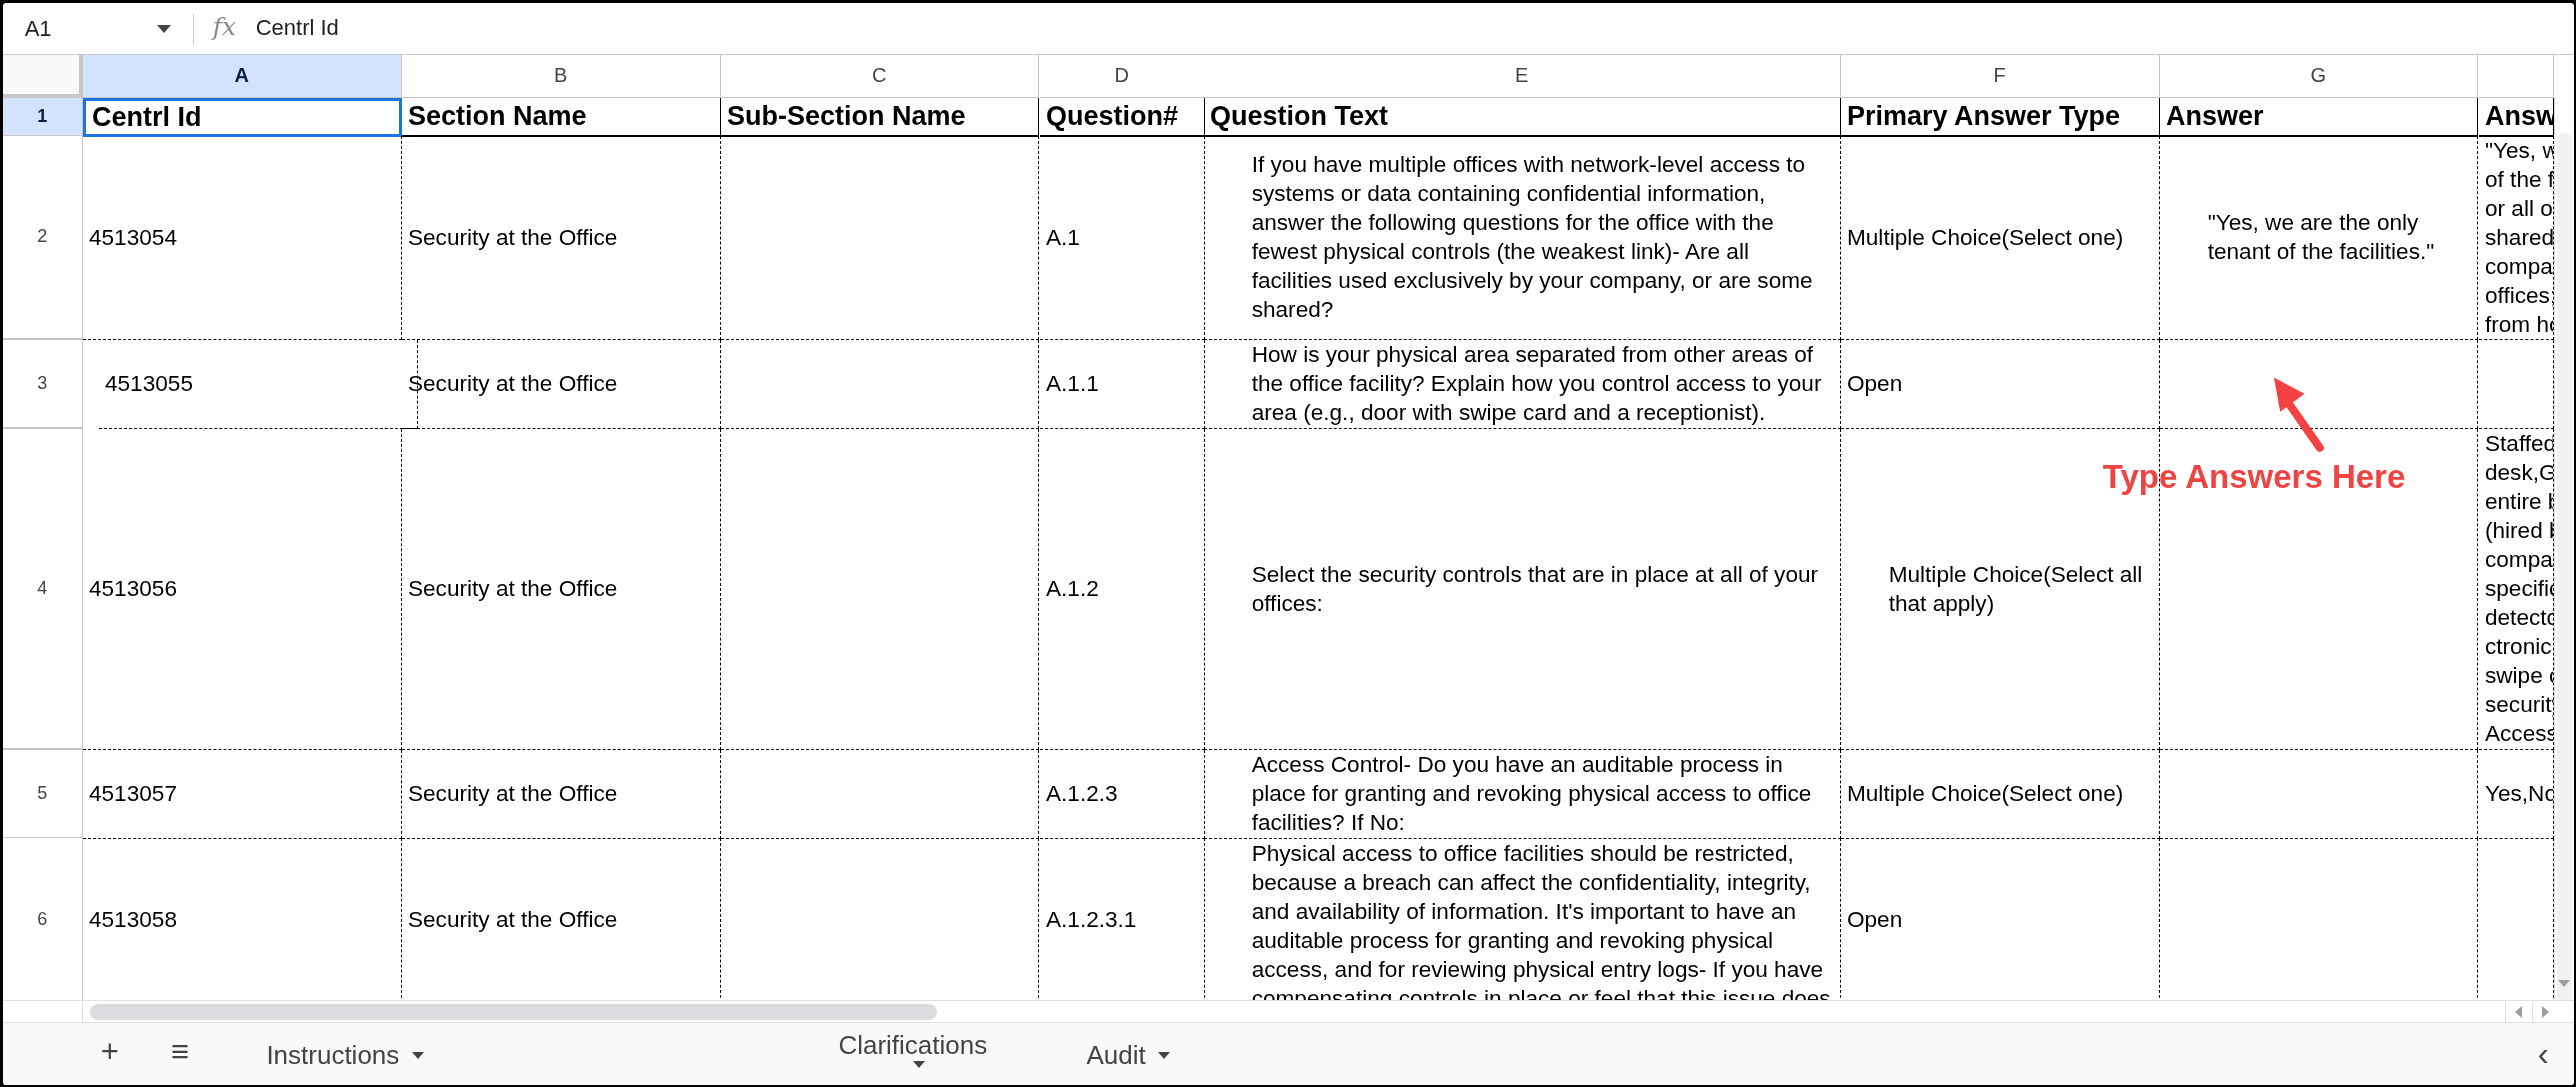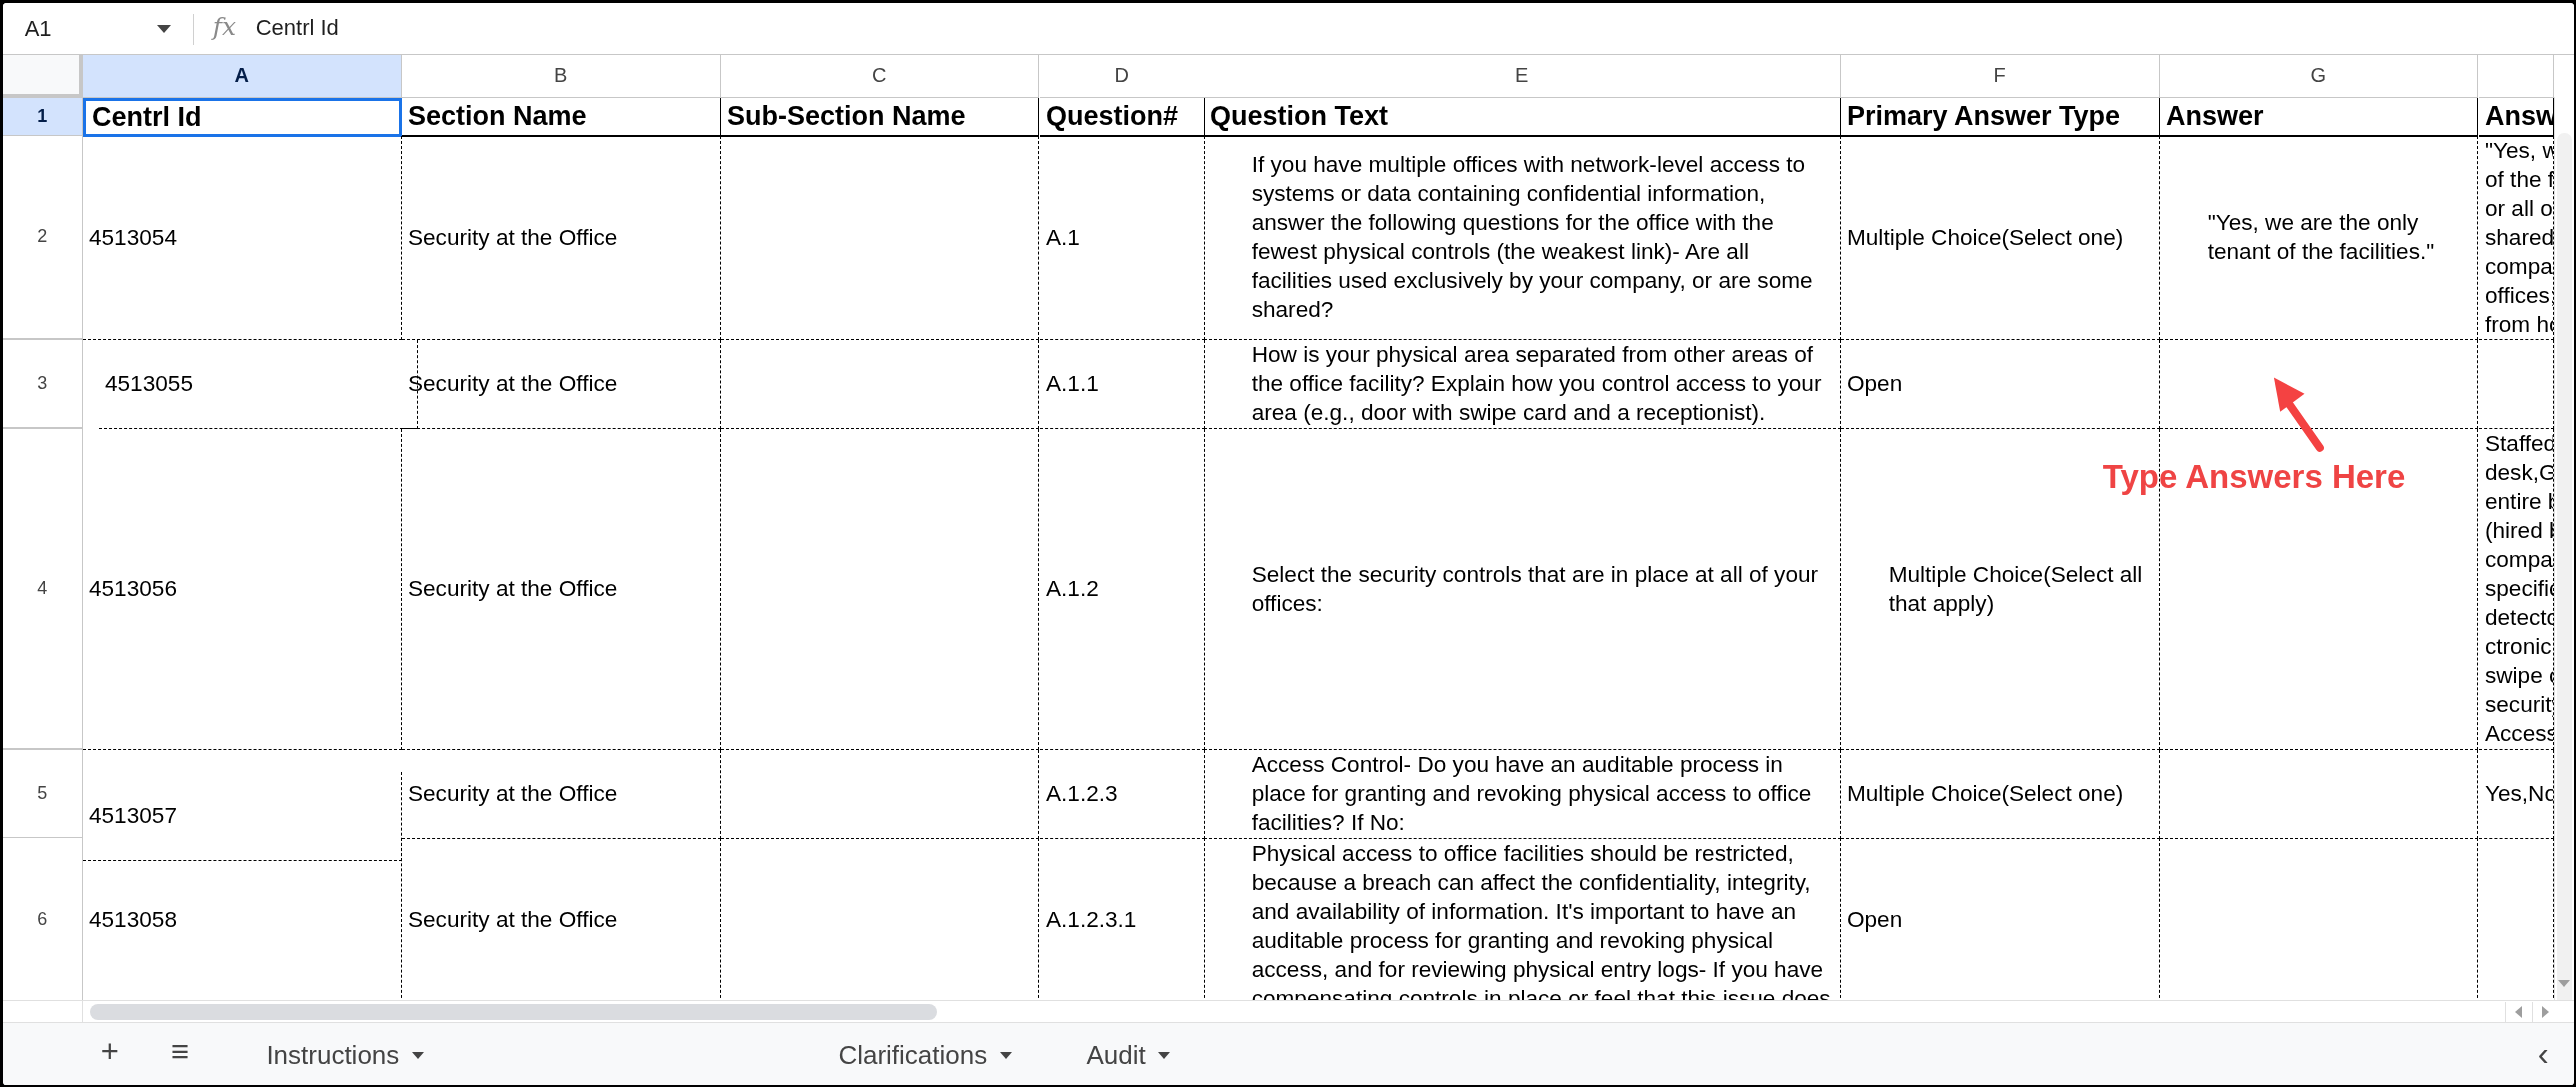--- a/index.html
+++ b/index.html
@@ -131,21 +131,21 @@
 entire b
 (hired b
 compa
 specific
 detecto
 ctronic
 swipe c
 security
 Access</div>
 
-    <div class="cell" style="left:80px;top:717px;width:319px;height:89px;">4513057</div>
+    <div class="cell" style="left:80px;top:695px;width:319px;height:89px;">4513057</div>
     <div class="cell" style="left:399px;top:695px;width:319px;height:89px;">Security at the Office</div>
     <div class="cell" style="left:718px;top:695px;width:318px;height:89px;"></div>
     <div class="cell" style="left:1037px;top:695px;width:165px;height:89px;">A.1.2.3</div>
     <div class="cell wrap" style="left:1201px;top:695px;width:637px;height:89px;">Access Control- Do you have an auditable process in place for granting and revoking physical access to office facilities? If No:</div>
     <div class="cell" style="left:1838px;top:695px;width:319px;height:89px;">Multiple Choice(Select one)</div>
     <div class="cell" style="left:2157px;top:695px;width:318px;height:89px;"></div>
     <div class="cell" style="left:2476px;top:695px;width:75px;height:89px;white-space:nowrap;">Yes,No</div>
 
     <div class="cell" style="left:80px;top:783px;width:319px;height:165px;">4513058</div>
     <div class="cell" style="left:399px;top:783px;width:319px;height:165px;">Security at the Office</div>
@@ -180,21 +180,21 @@
   </div>
 
   <div class="tabbar">
     <span class="tb-icon" style="left:98px;">+</span>
     <span class="tb-icon" style="left:168px;">≡</span>
 
     <div class="sheet-tab" style="left:251px;text-align:center;">
       <span>Instructions</span>
       <span class="dd"></span>
     </div>
-    <div class="sheet-tab" style="left:823px;">
+    <div class="sheet-tab" style="left:823px;flex-direction:column;">
       <span>Clarifications</span>
       <span class="dd"></span>
     </div>
     <div class="sheet-tab" style="left:1071px;">
       <span>Audit</span>
       <span class="dd"></span>
     </div>
 
     <span class="collapse-btn">‹</span>
   </div>

